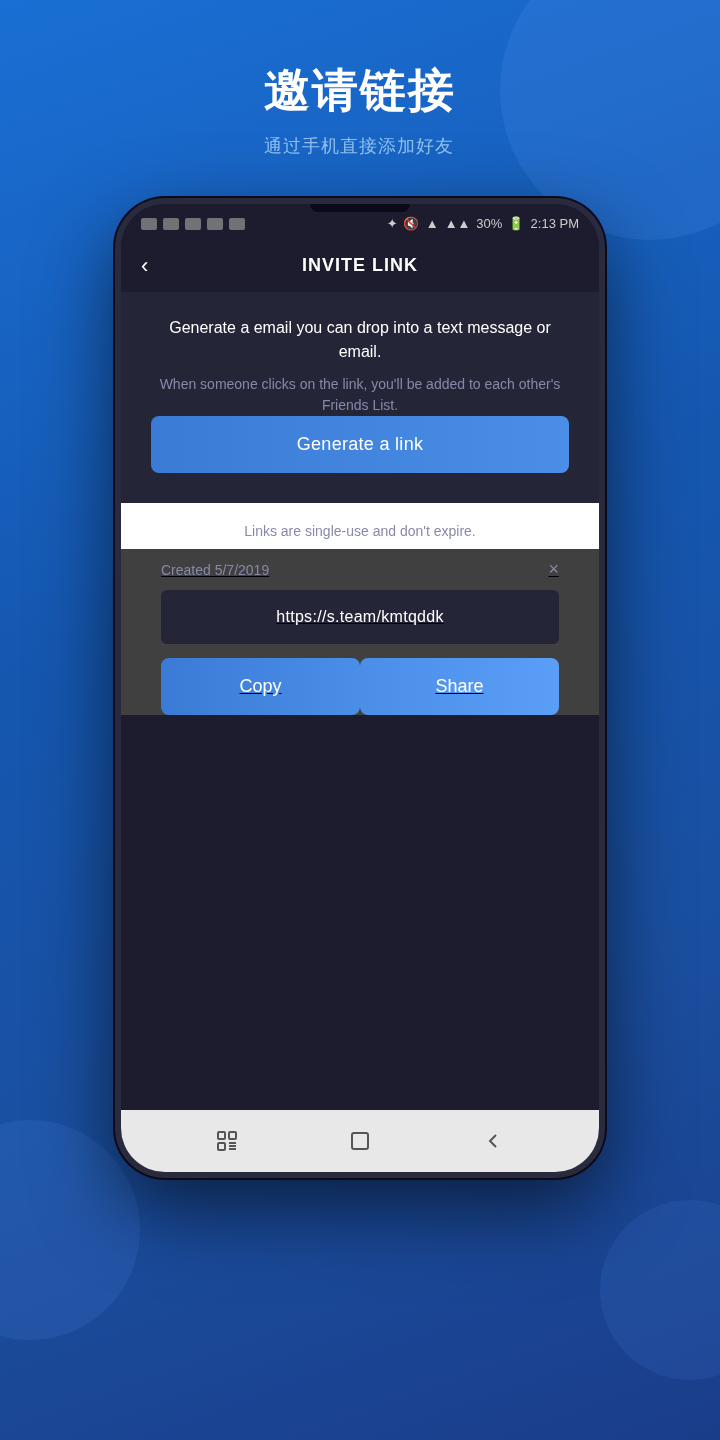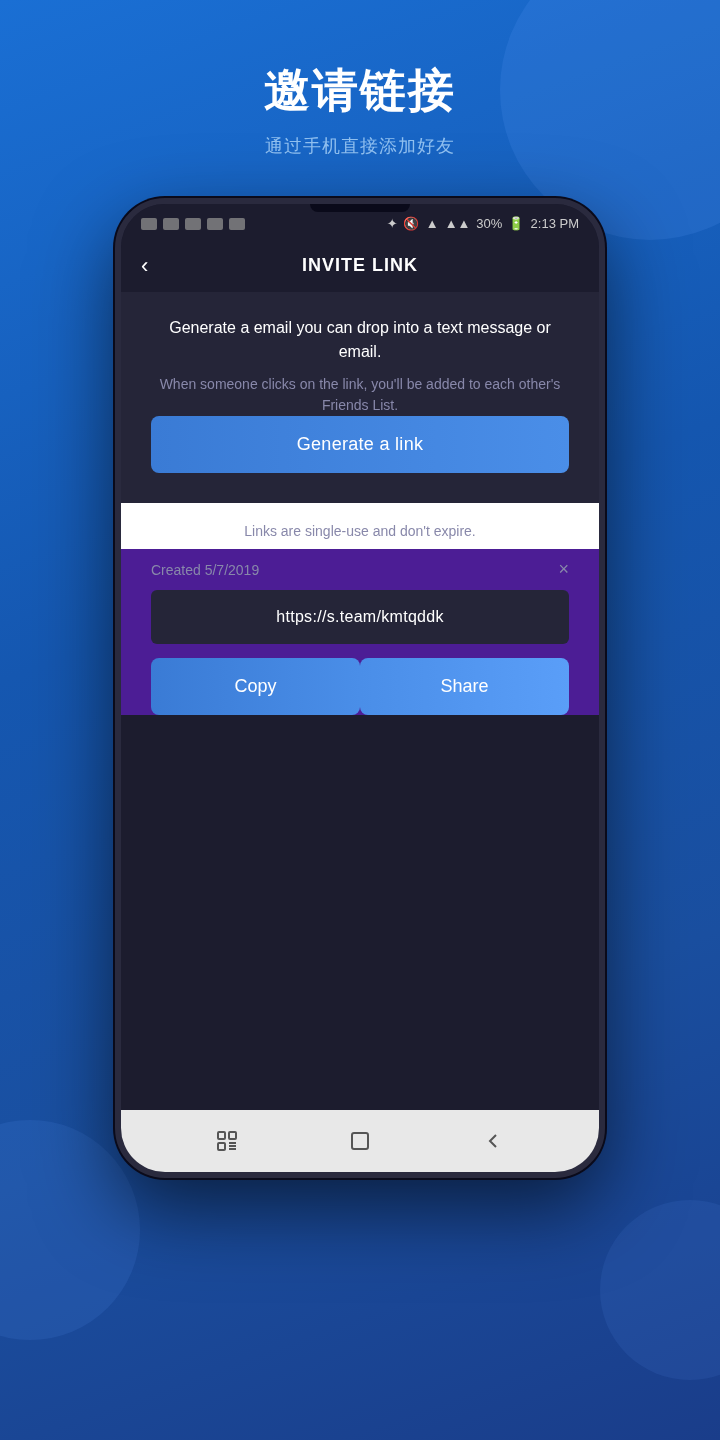--- a/index.html
+++ b/index.html
@@ -44,21 +44,20 @@
       width: 180px;
       height: 180px;
       border-radius: 50%;
       background: rgba(100, 160, 255, 0.10);
       pointer-events: none;
     }
 
     
     .top-section {
       margin-top: 60px;
-      text-align: center;
       z-index: 2;
     }
 
     .main-title {
       font-size: 46px;
       font-weight: bold;
       color: #ffffff;
       letter-spacing: 2px;
       margin-bottom: 12px;
     }
@@ -226,22 +225,23 @@
 
     .divider-text {
       text-align: center;
       color: #6666888;
       font-size: 14px;
       color: #8888aa;
     }
 
     
     .link-section {
-      background: #4c1d95;
-      padding: 10px 30px 0;
+      background: #404040;
+      padding: 10px 40px 0;
+      text-decoration: underline;
     }
 
     .link-header {
       display: flex;
       justify-content: space-between;
       align-items: center;
       margin-bottom: 10px;
     }
 
     .link-created {

